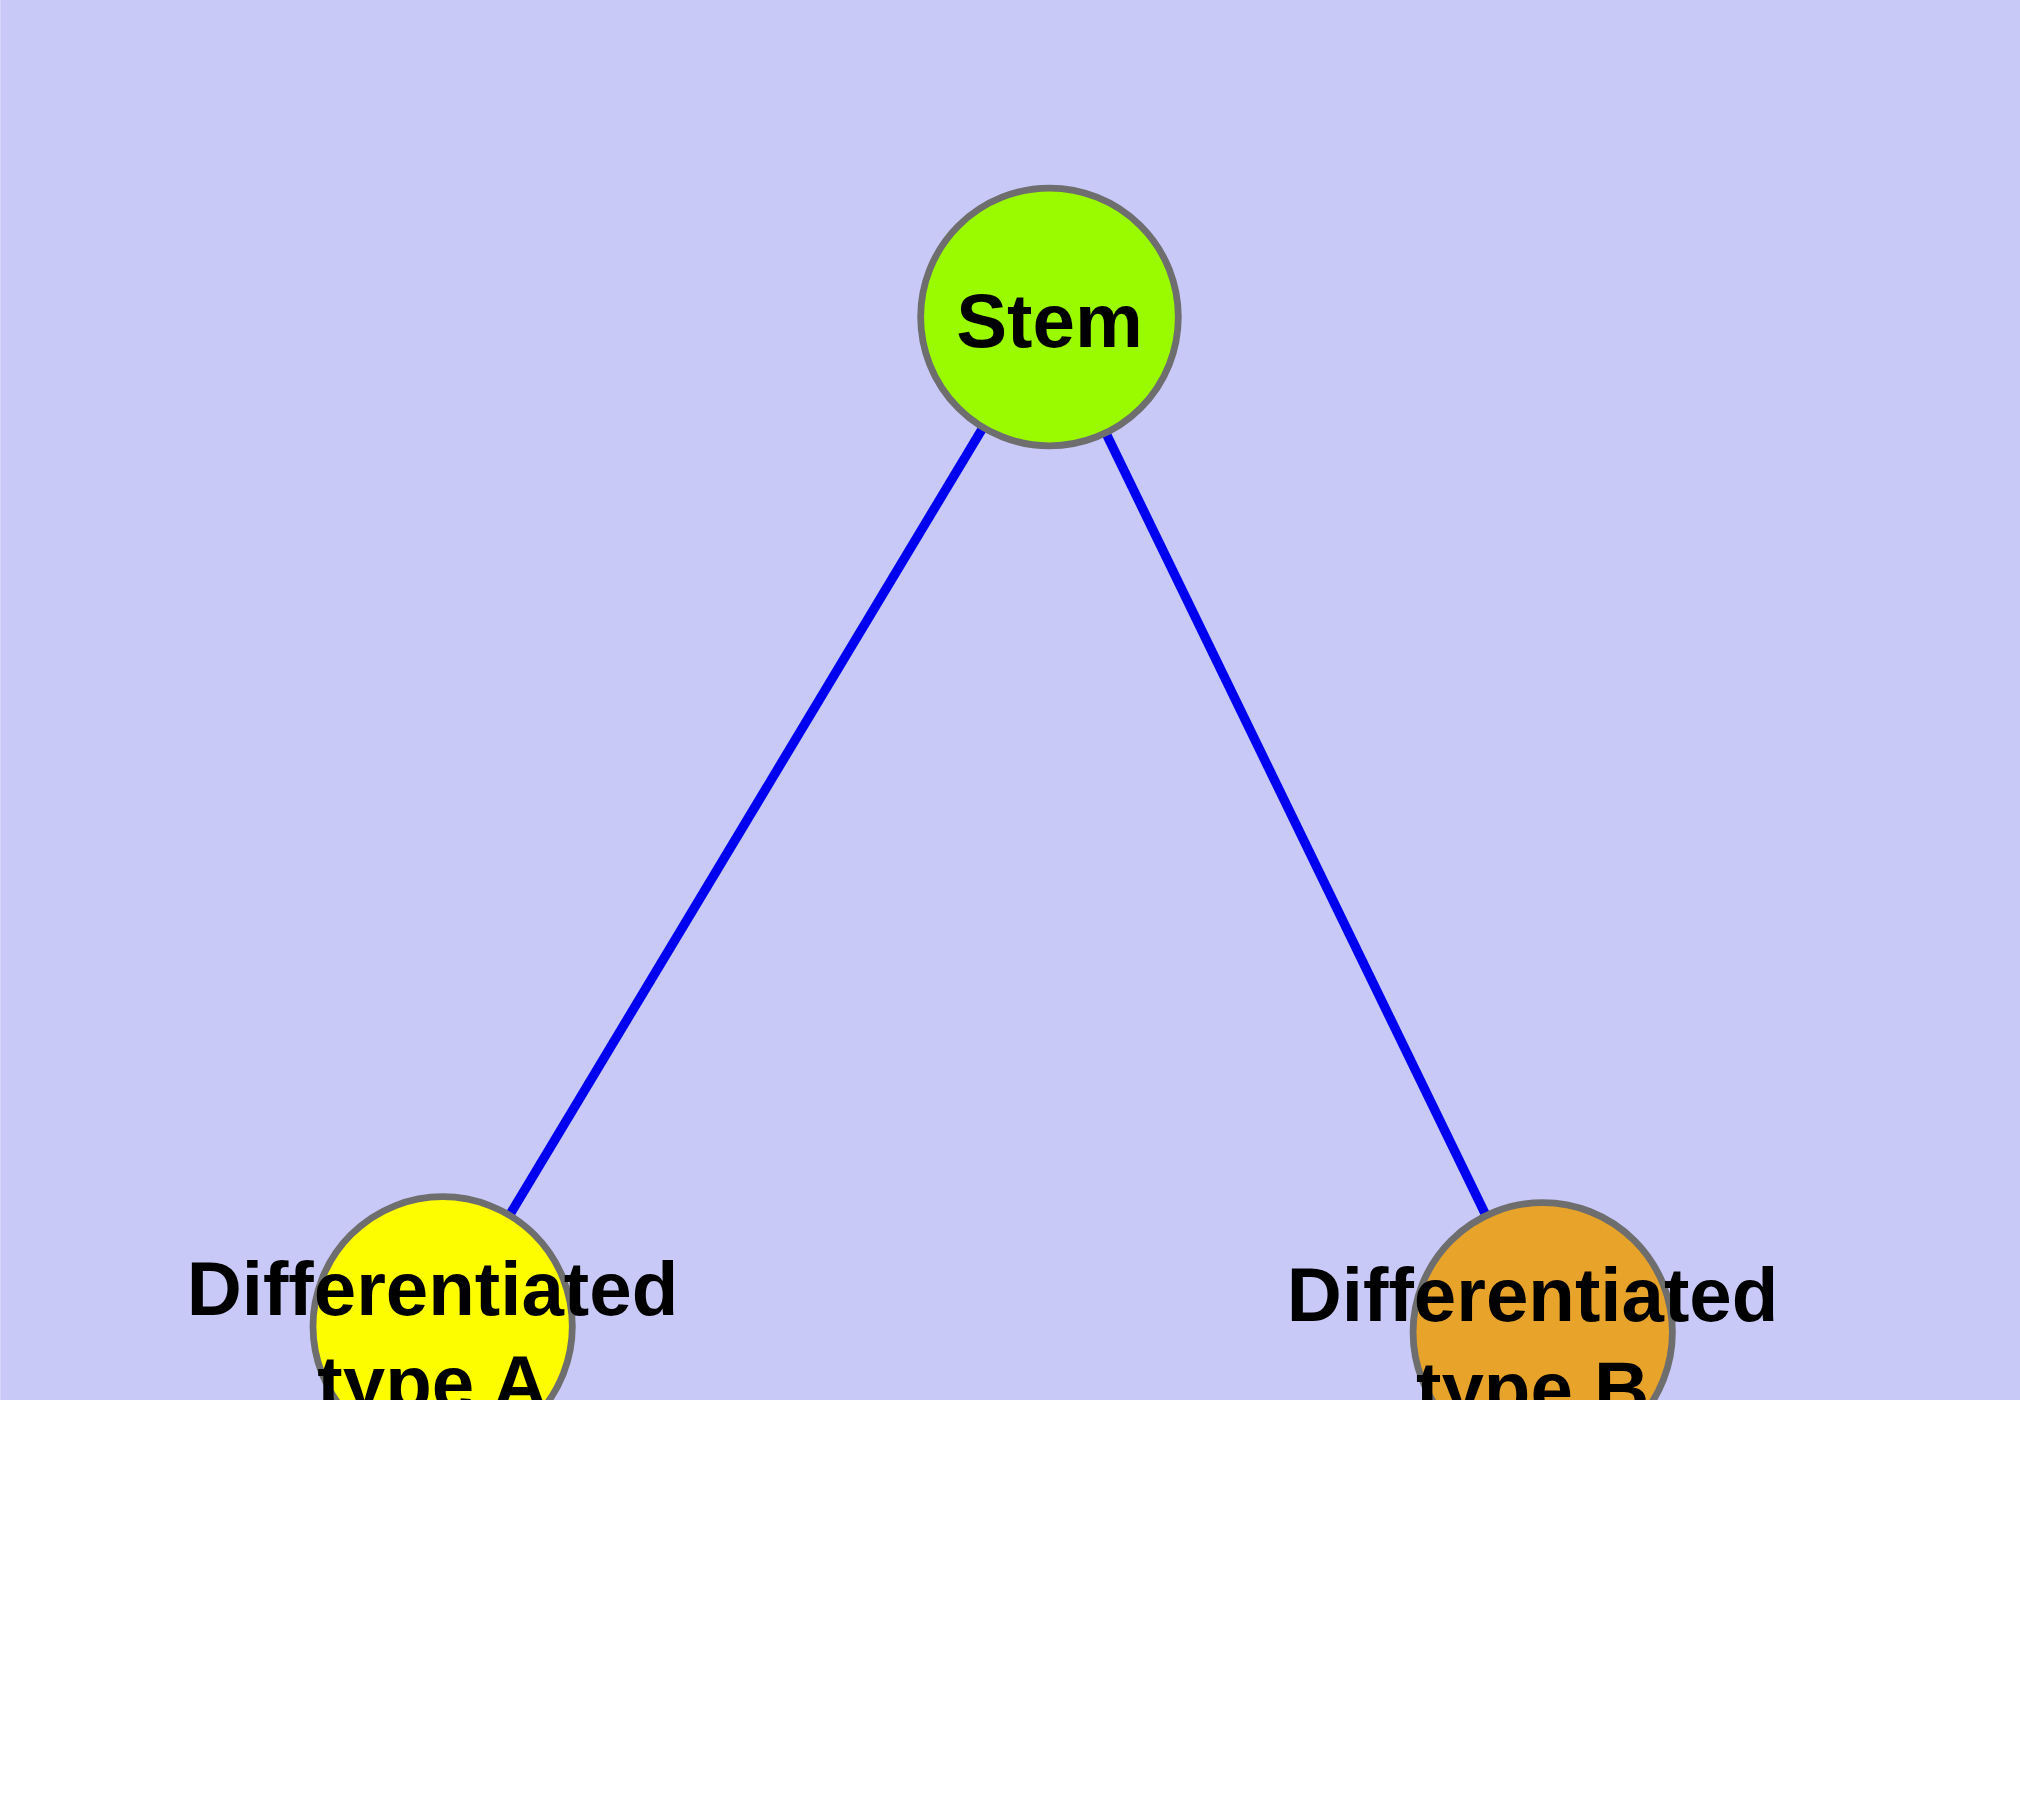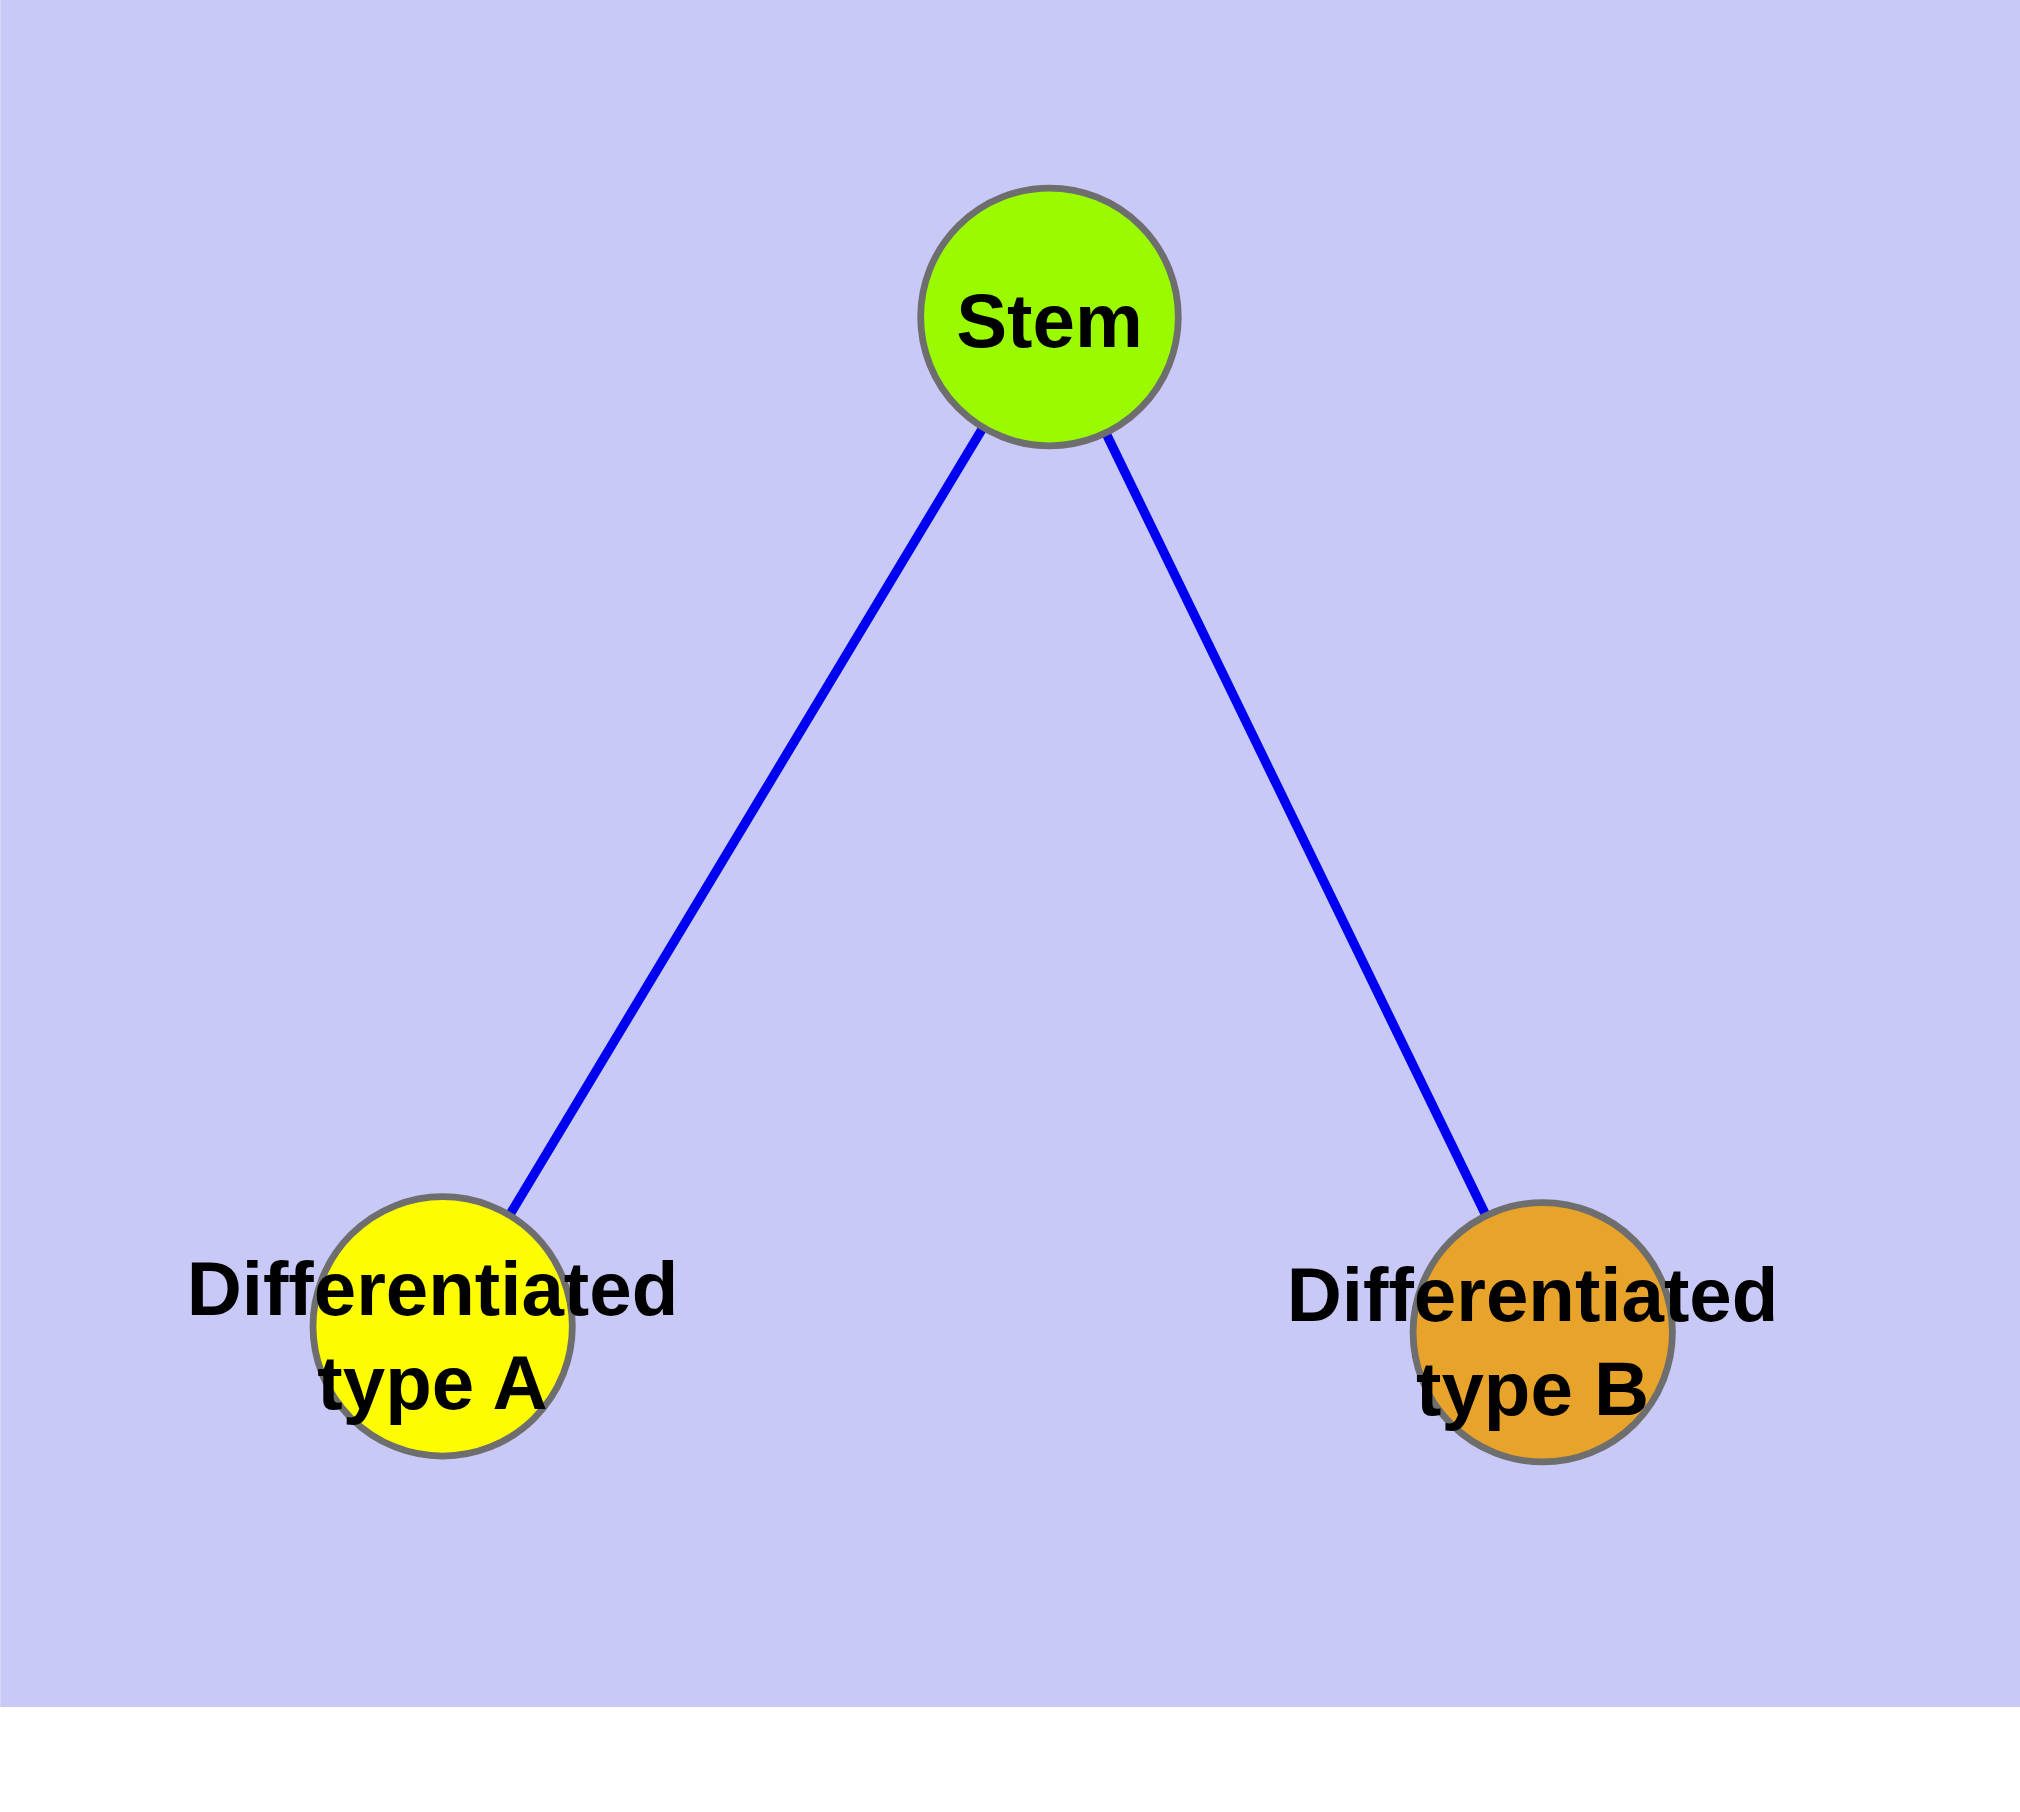--- a/index.html
+++ b/index.html
@@ -3,21 +3,21 @@
 <meta charset="utf-8">
 <style>
   html, body {
     margin: 0;
     padding: 0;
     background: #ffffff;
   }
   .stage {
     position: relative;
     width: 2021px;
-    height: 1707px;
+    height: 1400px;
     overflow: hidden;
   }
   .graph-svg {
     position: absolute;
     inset: 0;
     display: block;
   }
   .node-label {
     font-family: "Liberation Sans", sans-serif;
     font-weight: bold;

